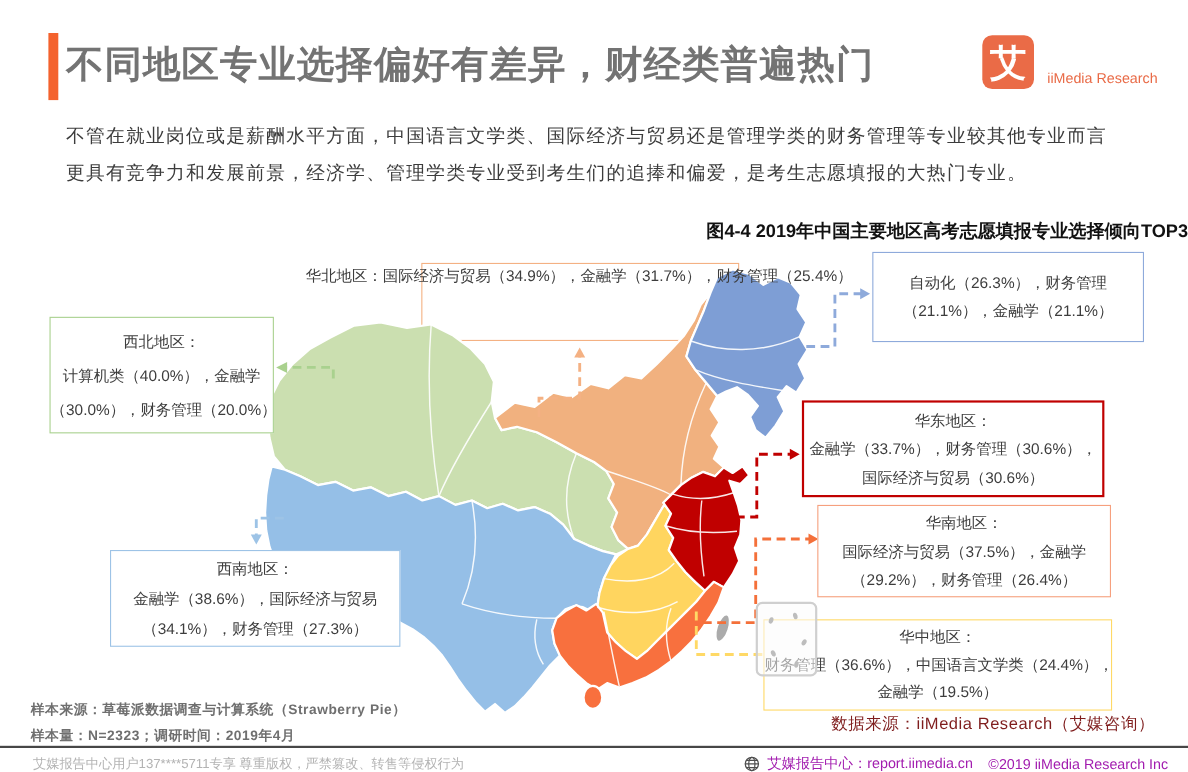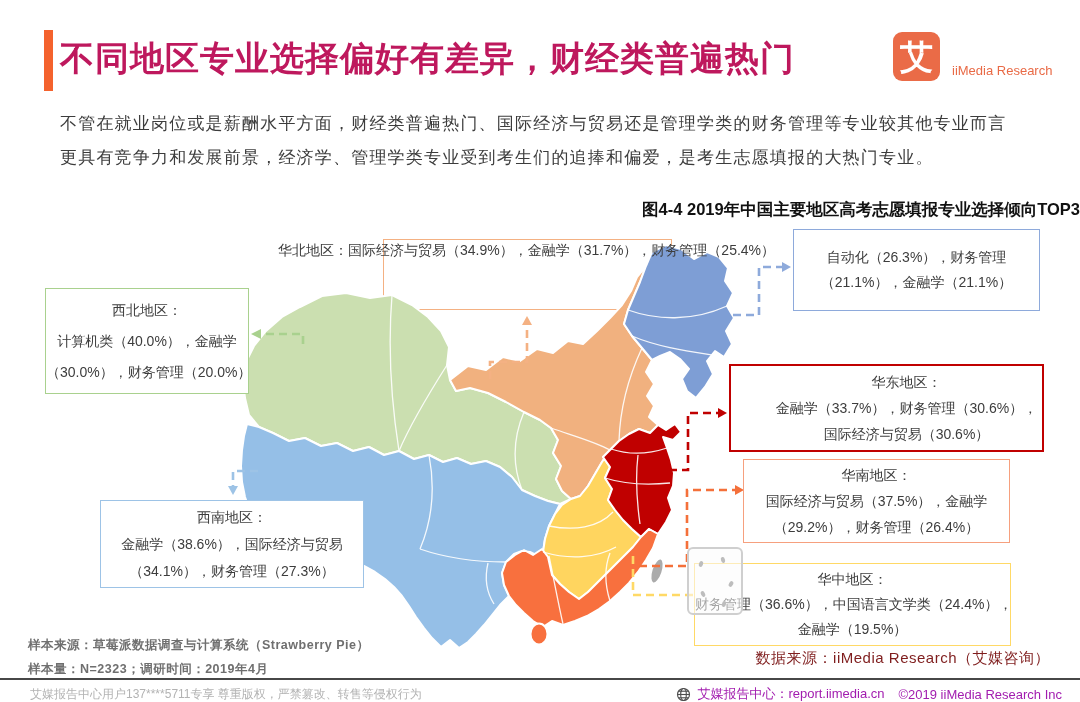--- a/index.html
+++ b/index.html
@@ -1,37 +1,37 @@
 <!DOCTYPE html>
 <html><head>
 <meta charset="utf-8">
 <style>
   html,body{margin:0;padding:0;background:#888;}
   .page{position:relative;width:1080px;height:702px;background:#ffffff;overflow:hidden;
         font-family:"Liberation Sans","DejaVu Sans",sans-serif;}
   
   .accent{position:absolute;left:44px;top:30px;width:9px;height:61px;background:#F4622D;}
-  .title{position:absolute;left:60px;top:36px;font-size:34px;font-weight:bold;color:#be185d;letter-spacing:1px;white-space:nowrap;}
+  .title{position:absolute;left:60px;top:36px;font-size:34px;font-weight:bold;color:#737373;letter-spacing:1px;white-space:nowrap;}
   .logo-sq{position:absolute;left:893px;top:32px;width:47px;height:49px;background:#EA6B47;border-radius:9px;
            color:#fff;font-size:33px;font-weight:bold;text-align:center;line-height:49px;}
   .logo-cn{position:absolute;left:951px;top:33px;font-size:26px;font-weight:bold;color:#E96A46;letter-spacing:2px;white-space:nowrap;}
   .logo-en{position:absolute;left:952px;top:63px;font-size:13px;color:#E96A46;white-space:nowrap;}
   
   .intro{position:absolute;left:60px;font-size:17px;color:#3c3c3c;letter-spacing:1.2px;white-space:nowrap;}
   .il1{top:112px;} .il2{top:146px;}
   .fig-title{position:absolute;left:0;right:0;top:199px;text-align:right;font-size:16.5px;font-weight:bold;color:#111;padding-left:28px;}
   
   .map{position:absolute;left:0;top:0;width:1080px;height:702px;z-index:2;}
   
   .co{position:absolute;background:#ffffff;z-index:3;display:flex;flex-direction:column;justify-content:center;
       text-align:center;font-size:14px;color:#3d3d3d;}
   .co .cl{white-space:nowrap;}
   .co-nw{left:45px;top:288px;width:202px;height:104px;border:1.5px solid #A9D18E;line-height:31px;}
   .co-ne{left:793px;top:229px;width:245px;height:80px;border:1.5px solid #8EAADB;line-height:25px;}
-  .co-e{left:729px;top:364px;width:271px;height:84px;border:2px solid #C00000;line-height:26px;padding-left:40px;}
+  .co-e{left:729px;top:364px;width:271px;height:84px;border:2px solid #C00000;line-height:26px;}
   .co-s{left:743px;top:459px;width:265px;height:82px;border:1.5px solid #F6A07E;line-height:26px;}
   .co-c{left:694px;top:563px;width:315px;height:81px;border:1.5px solid #FFD966;line-height:25px;}
   .co-sw{left:75px;top:500px;width:262px;height:86px;border:1.5px solid #9DC3E6;line-height:27px;margin-left:25px;}
   .co-n-border{position:absolute;left:383px;top:239px;width:287px;height:69px;border:1.5px solid #F4B183;background:#fff0;z-index:1;}
   .co-n-text{position:absolute;left:383px;top:239px;width:287px;height:69px;z-index:5;background:transparent;
              display:flex;flex-direction:row;justify-content:center;text-align:center;font-size:14px;color:#3d3d3d;line-height:23px;}
   .co-n-text .cl{white-space:nowrap;}
   
   .stamp{position:absolute;left:687px;top:547px;width:52px;height:64px;border:2px solid #cfcfcf;border-radius:6px;
          background:rgba(252,252,252,0.55);z-index:6;}
@@ -49,21 +49,21 @@
 </head>
 <body>
 
 <div class="page">
 
   <div class="accent"></div>
   <div class="title">不同地区专业选择偏好有差异，财经类普遍热门</div>
   <div class="logo-sq">艾</div>
   <div class="logo-en">iiMedia Research</div>
 
-  <div class="intro il1">不管在就业岗位或是薪酬水平方面，财经类普遍热门、国际经济与贸易还是管理学类的财务管理等专业较其他专业而言</div>
+  <div class="intro il1">不管在就业岗位或是薪酬水平方面，中国语言文学类、国际经济与贸易还是管理学类的财务管理等专业较其他专业而言</div>
   <div class="intro il2">更具有竞争力和发展前景，经济学、管理学类专业受到考生们的追捧和偏爱，是考生志愿填报的大热门专业。</div>
 
   <div class="fig-title">图4-4 2019年中国主要地区高考志愿填报专业选择倾向TOP3</div>
 
   <div class="co-n-border"></div>
 
   <svg class="map" viewBox="0 0 1080 702">
     <g stroke="#ffffff" stroke-width="2" stroke-linejoin="round">
       <path fill="#CBDFB0" d="M300,307 L322,296 L346,293 L370,298 L392,295 L412,305 L428,317 L441,331 L449,347 L447,365 L450,380 L456,391 L470,388 L488,393 L506,402 L524,412 L540,420 L551,428 L558,440 L553,453 L561,466 L556,479 L562,491 L571,499 L560,504 L548,501 L535,496 L522,490 L512,477 L500,467 L486,461 L471,464 L457,458 L443,462 L429,455 L414,459 L399,451 L384,455 L369,447 L353,451 L337,443 L321,446 L305,438 L289,441 L273,433 L259,427 L249,415 L245,398 L243,380 L246,362 L254,346 L266,331 L282,317 Z"></path>
       <path fill="#95BFE7" d="M247,424 L259,427 L273,433 L289,441 L305,438 L321,446 L337,443 L353,451 L369,447 L384,455 L399,451 L414,459 L429,455 L443,462 L457,458 L471,464 L486,461 L500,467 L512,477 L522,490 L535,496 L548,501 L560,504 L555,514 L549,526 L545,539 L543,552 L546,564 L538,556 L530,552 L522,551 L514,554 L506,562 L502,573 L504,585 L509,596 L500,605 L492,615 L484,625 L476,634 L468,642 L459,648 L450,640 L441,647 L432,638 L424,628 L416,617 L409,606 L402,596 L394,587 L385,579 L375,572 L364,566 L352,561 L339,557 L325,554 L311,551 L297,547 L283,541 L269,533 L258,523 L250,511 L245,497 L242,482 L241,466 L242,450 L244,436 Z"></path>

